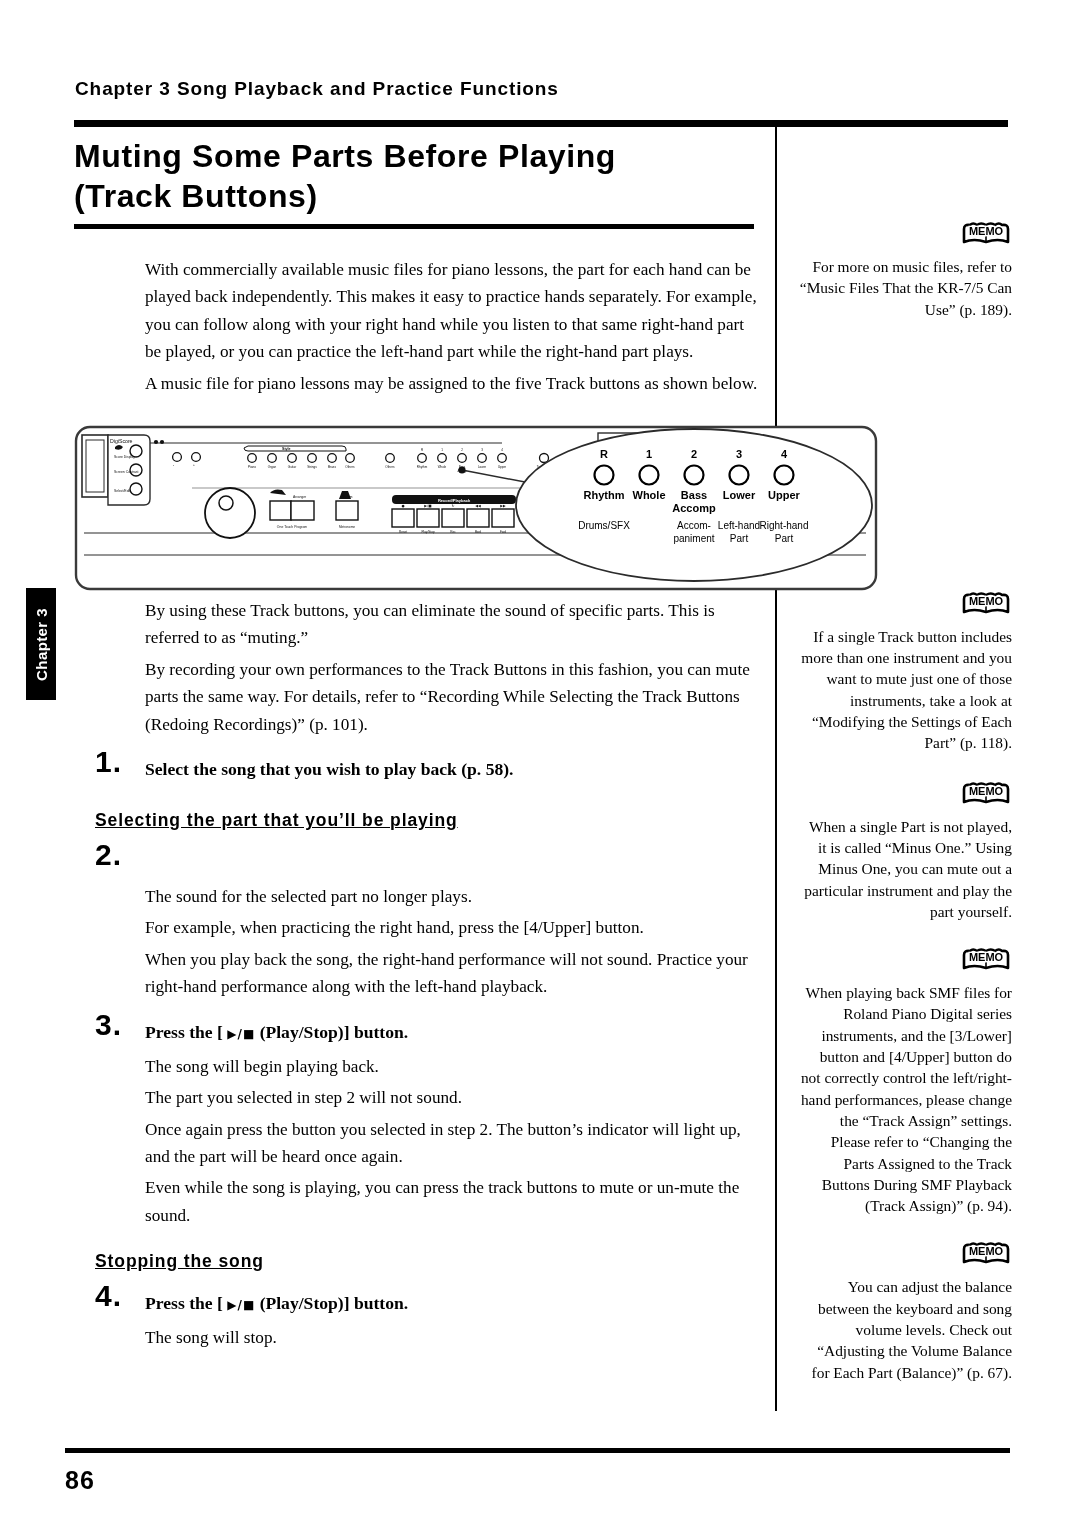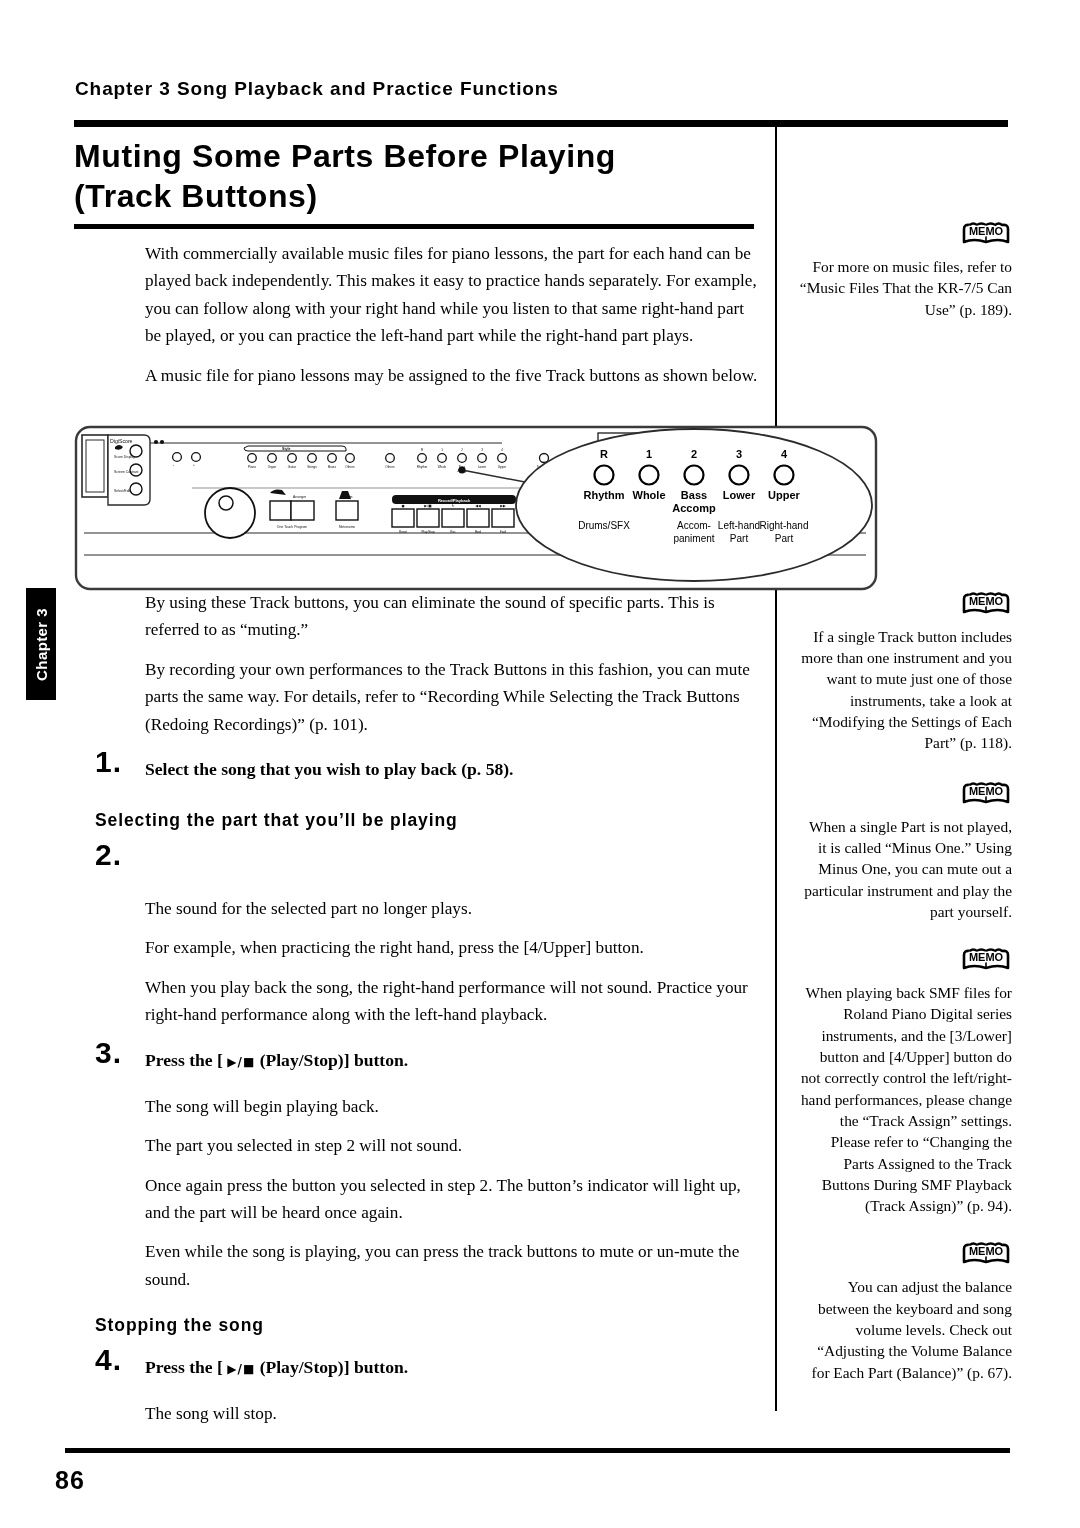--- a/index.html
+++ b/index.html
@@ -86,39 +86,40 @@
     top: 127px;
     width: 2px;
     height: 1284px;
     background: #000;
   }
 
   
   #main-col {
     position: absolute;
     left: 95px;
-    top: 240px;
+    top: 256px;
     width: 668px;
   }
   .body-p {
     font-size: 17.2px;
     line-height: 27.4px;
     margin: 0 0 0 0;
     text-align: left;
     padding-left: 50px;
   }
-  .body-p + .body-p { margin-top: 12px; }
-  .gap-p { margin-top: 14px; }
+  .body-p + .body-p { margin-top: 4px; }
+  .gap-p { margin-top: 2px; }
 
   .sub-head {
     font-family: "Liberation Sans", sans-serif;
     font-weight: bold;
     font-size: 17.5px;
     letter-spacing: 0.9px;
     margin: 22px 0 0 0;
+    text-decoration: underline;
   }
 
   .step {
     position: relative;
     margin-top: 16px;
     min-height: 34px;
   }
   .step .num {
     position: absolute;
     left: 0;
@@ -162,21 +163,21 @@
   .memo-text {
     font-size: 15.4px;
     line-height: 21.3px;
     margin: 0;
     font-family: Liberation Serif, serif;
   }
 
   
   #page-number {
     position: absolute;
-    left: 55px;
+    left: 65px;
     top: 1466px;
     font-family: "Liberation Sans", sans-serif;
     font-weight: bold;
     font-size: 25px;
     letter-spacing: 1px;
   }
   #rule-bottom {
     position: absolute;
     left: 65px;
     top: 1448px;

